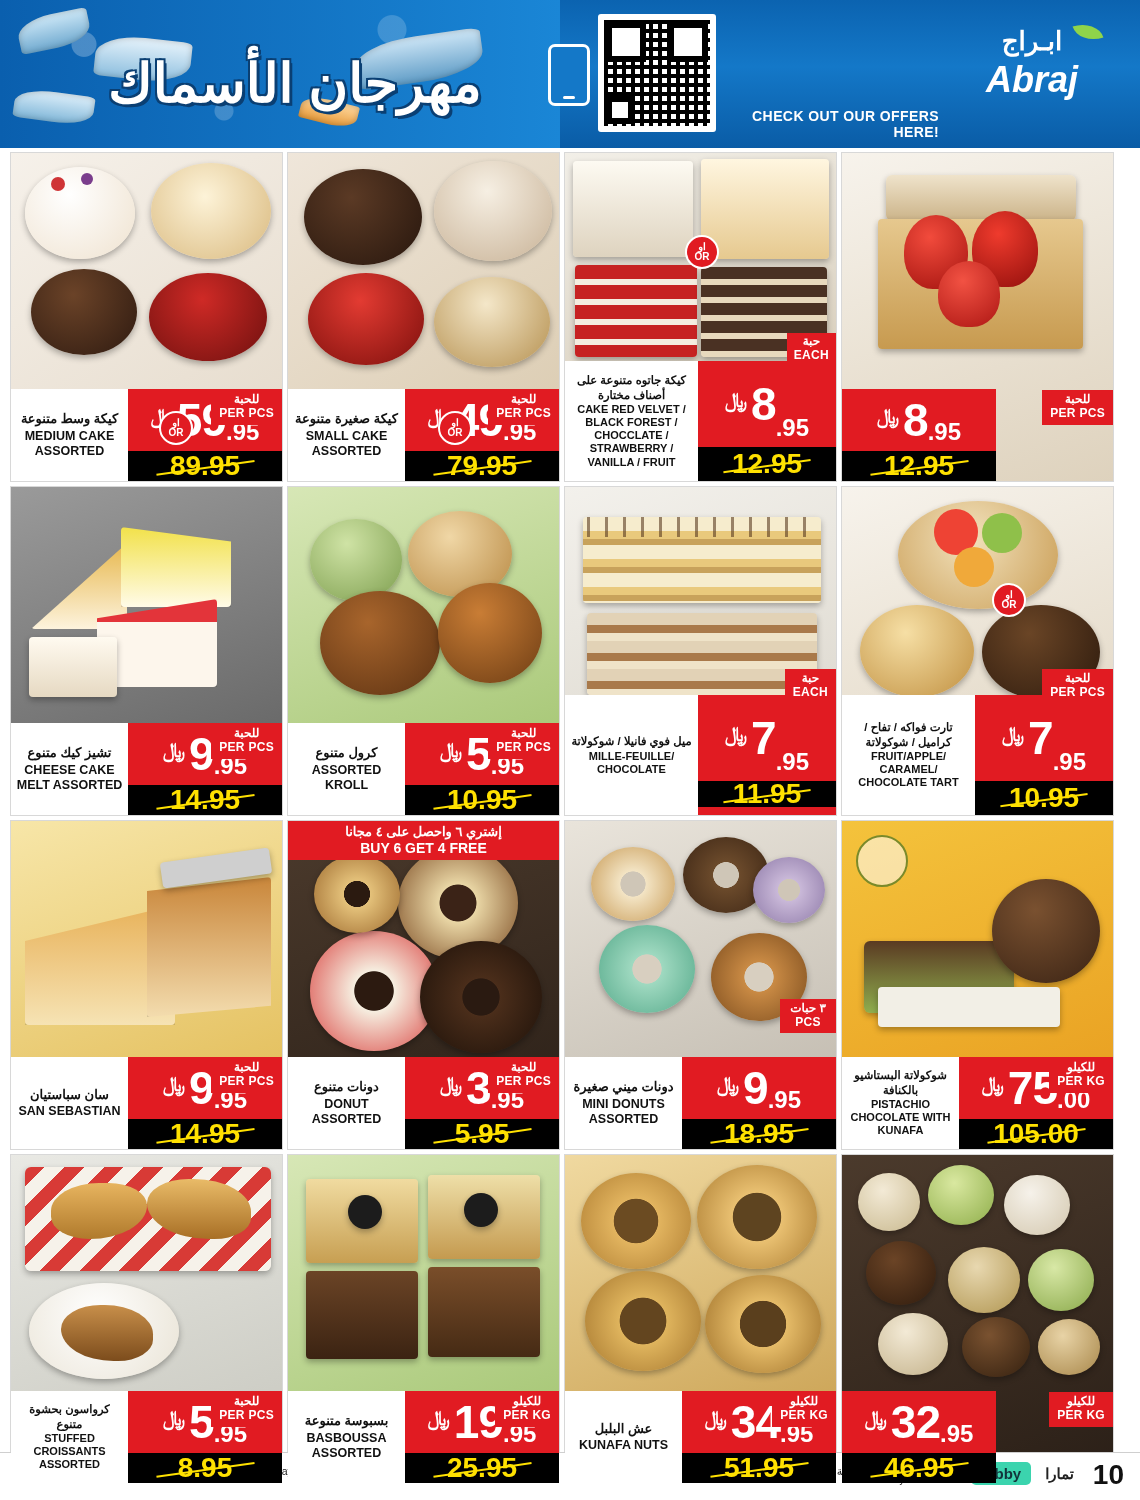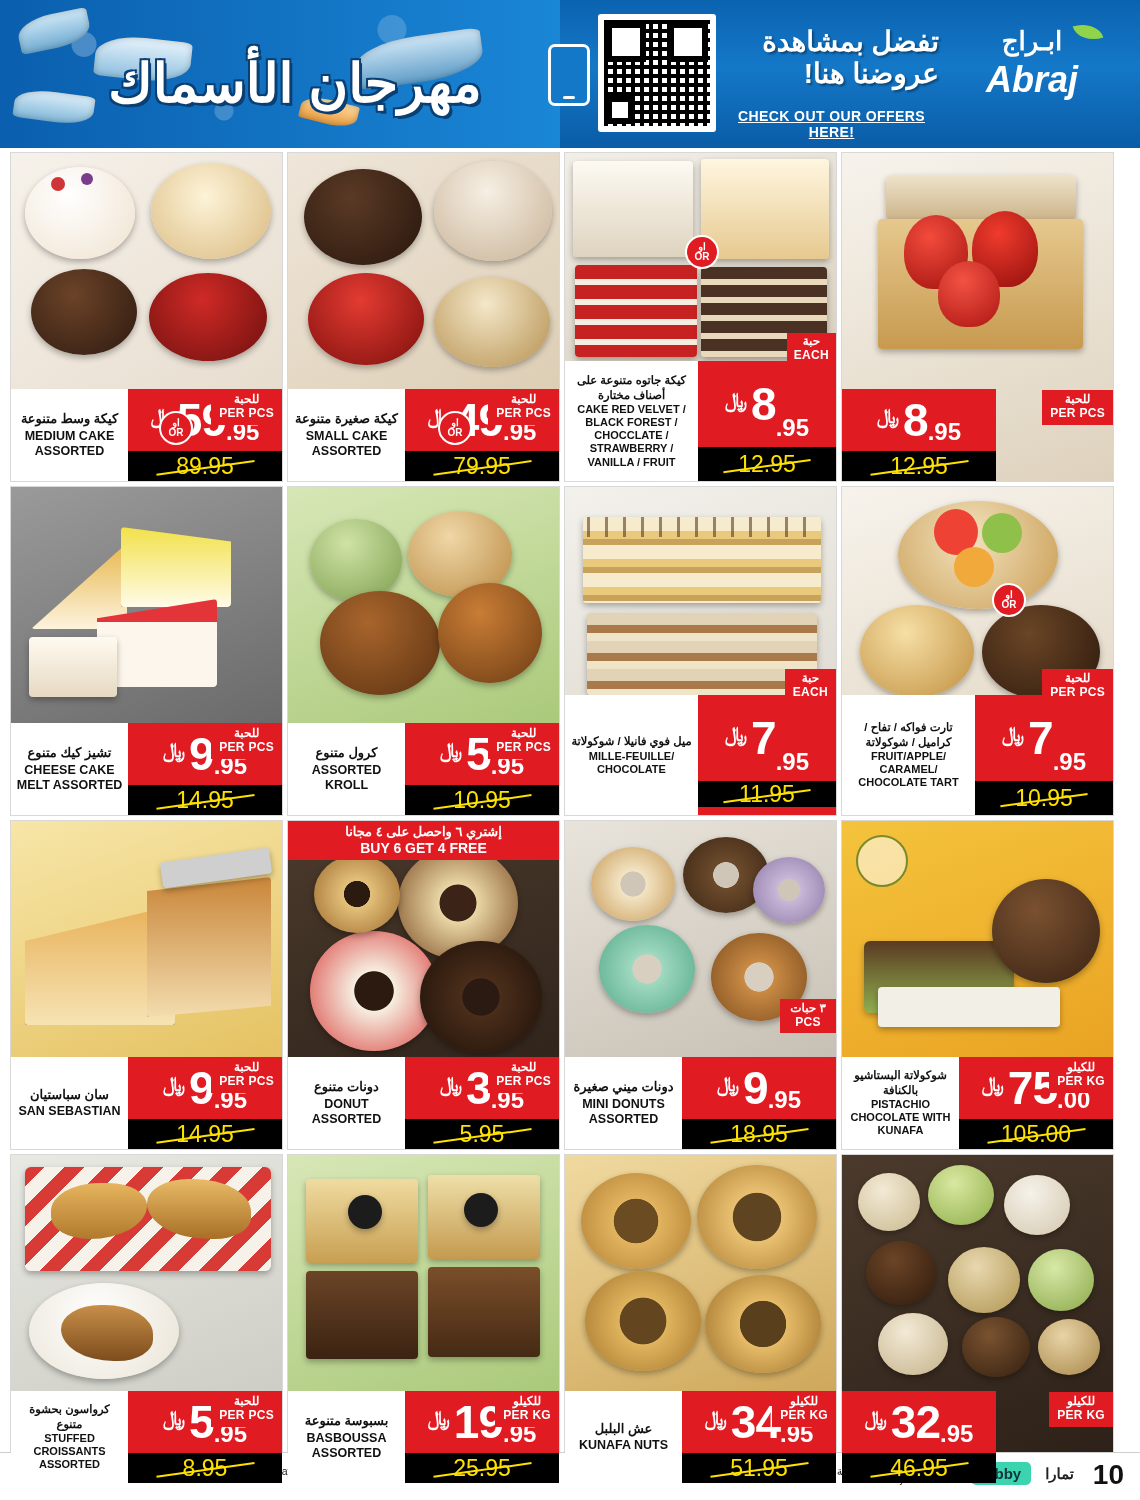--- a/index.html
+++ b/index.html
@@ -77,23 +77,22 @@
   .qr-inner:after { right:2px; top:2px; }
   .qr-eye3 { left:2px; bottom:2px; }
   .offers-ar {
     position: absolute; left: 724px; top: 26px; width: 215px;
     text-align: right; direction: rtl; color: #fff;
     font-size: 28px; font-weight: bold; line-height: 1.15;
     text-shadow: 2px 2px 2px rgba(0,0,0,.35);
   }
   .offers-en {
     position: absolute; left: 724px; top: 108px; width: 215px;
-    text-align: center; color:#fff; font-size: 14px; font-weight: bold;
+    text-align: right; color:#fff; font-size: 14px; font-weight: bold;
     letter-spacing: .4px;
-    text-decoration: underline;
   }
   .brand {
     position: absolute; right: 33px; top: 26px; width: 150px; text-align: center;
   }
   .brand .ar { color:#fff; font-size: 26px; font-weight: bold; direction: rtl; letter-spacing: 2px;}
   .brand .en { color:#fff; font-size: 36px; font-weight: bold; font-style: italic; margin-top: 2px; text-align: center;}
   .brand .leaf {
     position:absolute; right: 6px; top: -4px; width: 26px; height: 20px;
     background:#8fd44a; border-radius: 0 100% 0 100%; transform: rotate(-18deg);
   }
@@ -172,21 +171,21 @@
   }
   .riyal {
     font-size: 20px; font-weight: bold; margin-right: 4px; align-self: center;
     transform: translateY(-4px);
   }
   .int { font-size: 46px; font-weight: bold; line-height: 1; letter-spacing: -1px;}
   .dec { font-size: 24px; font-weight: bold; line-height: 1; align-self: flex-end; padding-bottom: 7px;}
   .price-old {
     height: 30px; background: #000; color: #ffe100;
     display:flex; align-items:center; justify-content:center;
-    font-size: 23px; font-weight: normal; position: relative;
+    font-size: 28px; font-weight: bold; position: relative;
   }
   .price-old:after {
     content:""; position:absolute; left: 18%; right: 18%; top: 52%;
     height: 2px; background: #ffe100; transform: rotate(-8deg);
   }
   .price-box.narrow { width: 138px; flex: 0 0 138px; }
 
   
   .promo {
     position: absolute; top: 0; left: 0; right: 0; z-index: 7;
@@ -245,24 +244,20 @@
   <div class="fish f3"></div>
   <div class="fish f4"></div>
   <div class="fish f5"></div>
   <div class="fest-title">مهرجان الأسماك</div>
 
   <div class="phone-icon"></div>
   <div class="qr">
     <div class="qr-inner">
         <span class="qr-eye3"></span>
       </div>
-  </div>
-  <div class="offers-ar">
-    <div>تفضل بمشاهدة</div>
-    <div>عروضنا هنا!</div>
   </div>
   <div class="offers-en">CHECK OUT OUR OFFERS HERE!</div>
 
   <div class="brand">
     <div class="leaf"></div>
     <div class="ar">ابـراج</div>
     <div class="en">Abraj</div>
   </div>
 </div>
 

